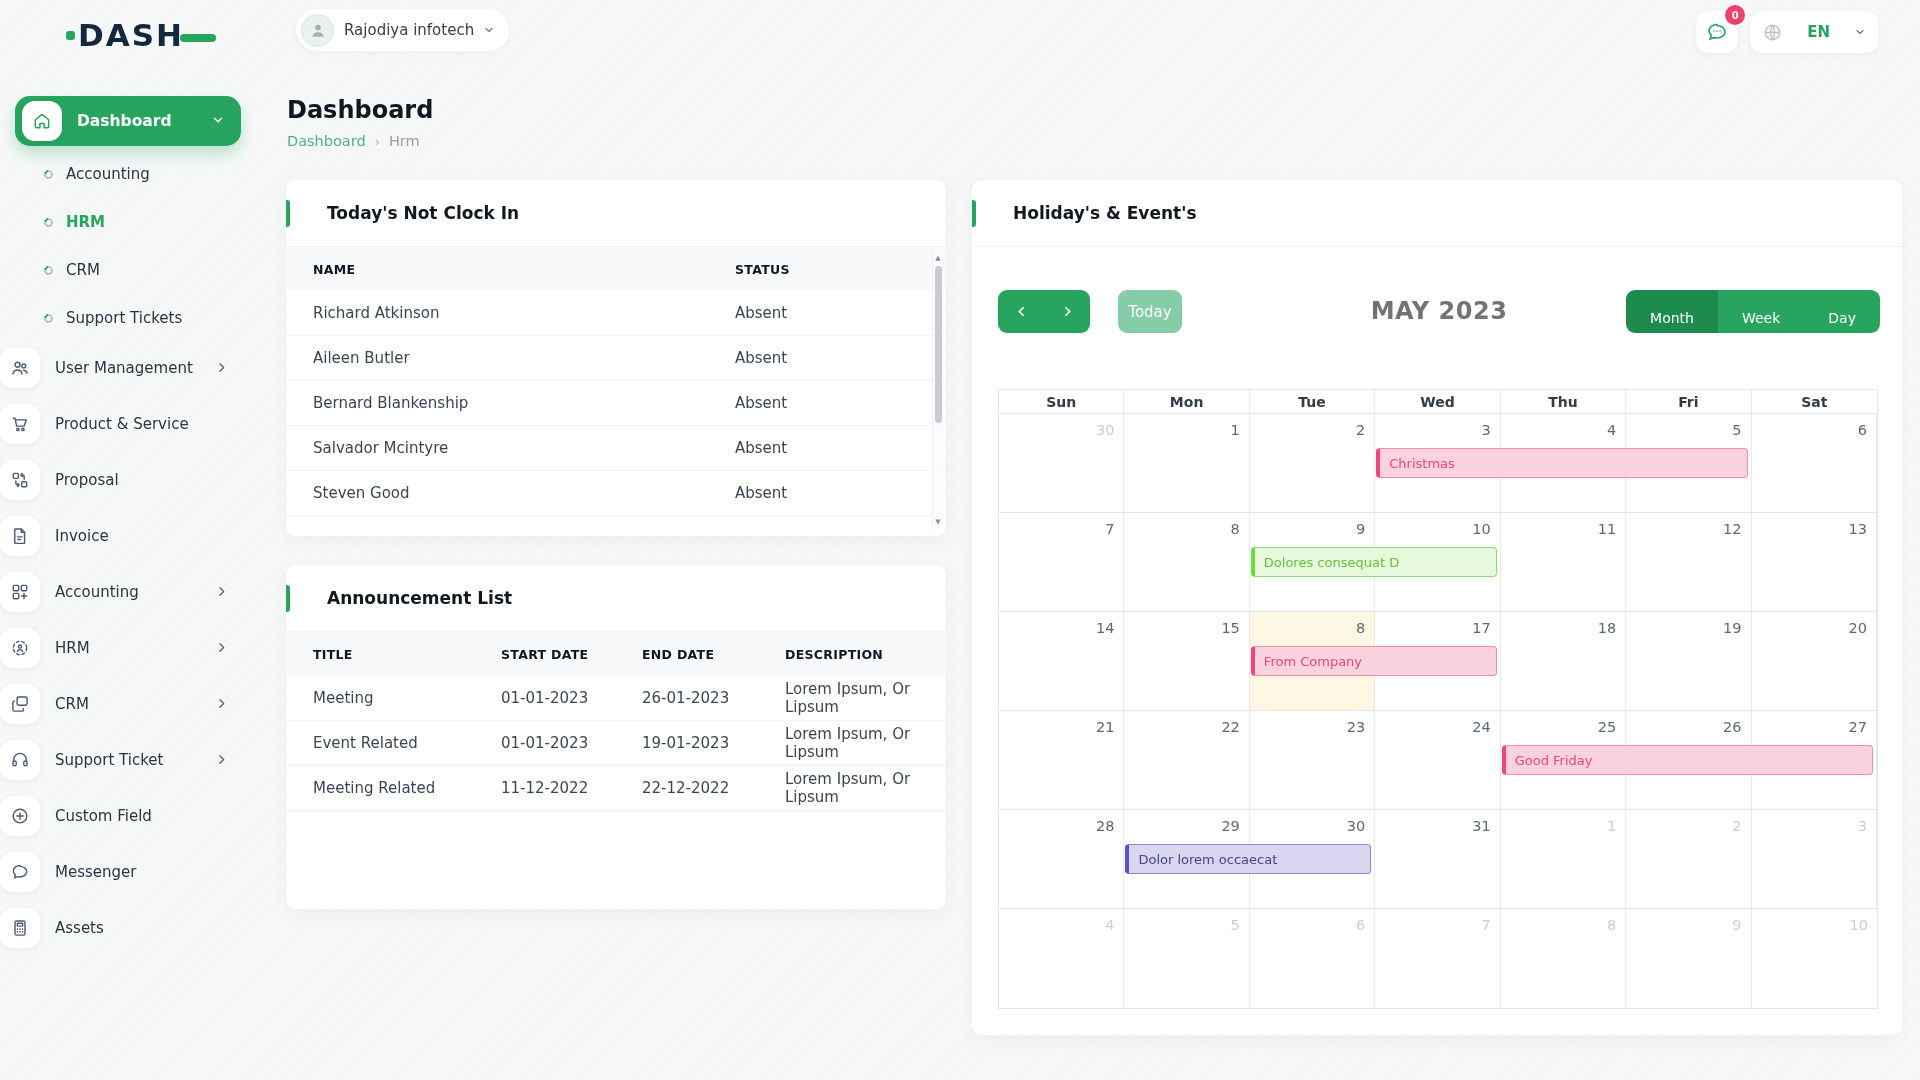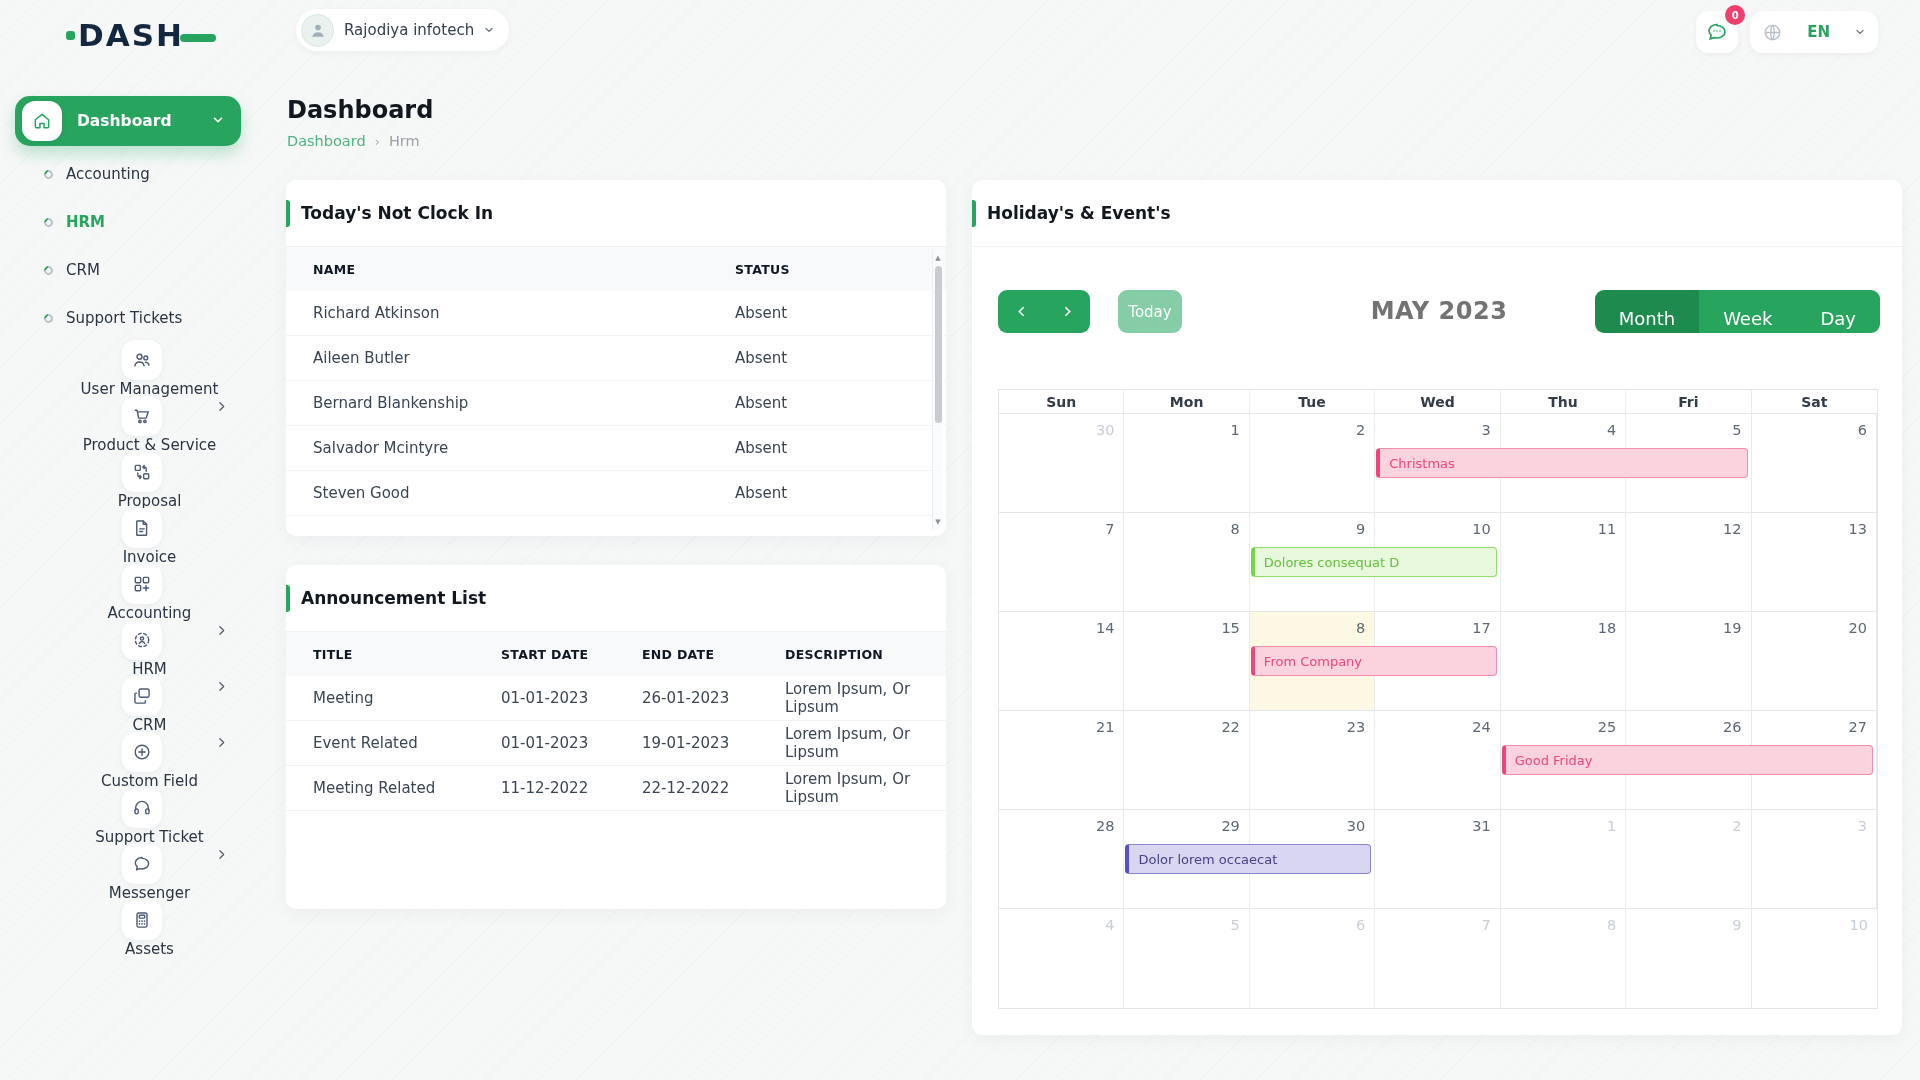--- a/index.html
+++ b/index.html
@@ -46,32 +46,32 @@
   .side-active .chev{ margin-left:auto; margin-right:16px; color:#fff; }
   .icon-box{ width:40px; height:40px; border-radius:13px; background:#fff; color:#4c5a74;
     display:flex; align-items:center; justify-content:center; box-shadow:0 2px 6px rgba(30,40,60,.06); flex:0 0 40px; }
   .sub-list{ position:absolute; left:0; top:66px; width:262px; }
   .sub-item{ height:48px; display:flex; align-items:center; padding-left:44px; cursor:pointer; }
   .bullet{ width:9px; height:9px; border-radius:50%; border:2px solid #b7bfca;
     border-top-color:var(--accent); transform:rotate(-45deg); margin-right:13px; flex:0 0 9px; }
   .sub-item .lbl{ font-size:15px; color:#2b3442; }
   .sub-item.active .lbl{ color:var(--accent); font-weight:700; }
   .item-list{ position:absolute; left:0; top:256px; width:262px; }
-  .side-item{ height:56px; display:flex; align-items:center; padding-left:22px; cursor:pointer;flex-direction:column; }
+  .side-item{ height:56px; display:flex; align-items:center; cursor:pointer; }
   .side-item .lbl{ font-size:15px; color:#2b3442; margin-left:15px; }
   .side-item .chev{ margin-left:auto; margin-right:34px; color:#56606c; }
   
   .page-title{ position:absolute; left:287px; top:96px; font-size:24px; font-weight:700; color:#12181f; }
   .breadcrumb{ position:absolute; left:287px; top:133px; font-size:14.5px; display:flex; align-items:center; gap:9px; }
   .breadcrumb .root{ color:#4db380; cursor:pointer; }
   .breadcrumb .sep{ color:#aab2bb; font-size:13px; }
   .breadcrumb .cur{ color:#9aa1ab; }
   
   .card{ position:absolute; background:#fff; border-radius:10px; box-shadow:0 5px 16px rgba(35,46,60,.05); }
-  .card-head{ position:relative; height:67px; display:flex; align-items:center; padding-left:15px;
+  .card-head{ position:relative; height:67px; display:flex; align-items:center; padding-left:41px;
     border-bottom:1px solid #f0f1f3; }
   .card-head::before{ content:""; position:absolute; left:0; top:20px; width:4px; height:27px;
     background:var(--accent); border-radius:0 3px 3px 0; }
   .card-title{ font-size:17px; font-weight:700; color:#12181f; }
   #card-clockin{ left:286px; top:180px; width:660px; height:356px; }
   #card-announce{ left:286px; top:565px; width:660px; height:344px; }
   #card-calendar{ left:972px; top:180px; width:930px; height:855px; }
   
   .t-head{ display:grid; align-items:center; height:44px; background:#f8f9fb;
     font-size:12.5px; font-weight:700; color:#101826; letter-spacing:.3px; }
@@ -91,21 +91,21 @@
   .cal-toolbar{ position:absolute; left:26px; right:22px; top:110px; height:43px; }
   .nav-group{ position:absolute; left:0; top:0; width:92px; height:43px; background:var(--accent);
     border-radius:9px; display:flex; }
   .nav-btn{ flex:1; display:flex; align-items:center; justify-content:center; color:#fff; cursor:pointer; }
   .today-btn{ position:absolute; left:120px; top:0; width:64px; height:43px; background:#85cda6;
     border:none; border-radius:9px; color:#fff; font-size:15px; font-family:inherit; cursor:default; }
   .cal-month-title{ position:absolute; left:0; right:0; top:7px; text-align:center;
     font-size:24px; font-weight:800; color:#737373; letter-spacing:.5px; }
   .view-group{ position:absolute; right:0; top:0; height:43px; display:flex; border-radius:9px; overflow:hidden; }
   .view-btn{ height:56px; padding:13px 24px; background:var(--accent); border:none; color:#fff;
-    font-size:18px; font-family:inherit; cursor:pointer; }
+    font-size:14px; font-family:inherit; cursor:pointer; }
   .view-btn.active{ background:var(--accent-dark); }
   .cal-grid{ position:absolute; left:26px; top:209px; width:880px; border:1px solid #e3e6ea; }
   .cal-dayhead{ display:grid; grid-template-columns:repeat(7,1fr); height:24px;
     border-bottom:1px solid #e3e6ea; }
   .cal-dayhead .dh{ display:flex; align-items:center; justify-content:center; font-size:14px;
     font-weight:700; color:#333c47; border-right:1px solid #e8eaee; }
   .cal-dayhead .dh:last-child{ border-right:none; }
   .cal-week{ position:relative; display:grid; grid-template-columns:repeat(7,1fr); height:99px;
     border-bottom:1px solid #e3e6ea; }
   .cal-week:last-child{ border-bottom:none; }
@@ -278,38 +278,38 @@
             </svg>
           </span>
           <span class="lbl">CRM</span>
           <span class="chev"><svg width="13" height="13" viewBox="0 0 24 24" fill="none" stroke="currentColor" stroke-width="2.4" stroke-linecap="round" stroke-linejoin="round">
               <path d="m9 5 7 7-7 7"></path>
             </svg></span>
         </div>
         <div class="side-item">
           <span class="icon-box">
             <svg width="20" height="20" viewBox="0 0 24 24" fill="none" stroke="currentColor" stroke-width="1.7" stroke-linecap="round" stroke-linejoin="round">
-              <circle cx="12" cy="12" r="8.2"></circle>
-              <path d="M12 8.2v7.6M8.2 12h7.6"></path>
-            </svg>
-          </span>
-          <span class="lbl">Custom Field</span>
-        </div>
-        <div class="side-item">
-          <span class="icon-box">
-            <svg width="20" height="20" viewBox="0 0 24 24" fill="none" stroke="currentColor" stroke-width="1.7" stroke-linecap="round" stroke-linejoin="round">
               <path d="M4.5 14.5v-3a7.5 7.5 0 0 1 15 0v3"></path>
               <rect x="3.5" y="13" width="4" height="6" rx="2"></rect>
               <rect x="16.5" y="13" width="4" height="6" rx="2"></rect>
             </svg>
           </span>
           <span class="lbl">Support Ticket</span>
           <span class="chev"><svg width="13" height="13" viewBox="0 0 24 24" fill="none" stroke="currentColor" stroke-width="2.4" stroke-linecap="round" stroke-linejoin="round">
               <path d="m9 5 7 7-7 7"></path>
             </svg></span>
+        </div>
+        <div class="side-item">
+          <span class="icon-box">
+            <svg width="20" height="20" viewBox="0 0 24 24" fill="none" stroke="currentColor" stroke-width="1.7" stroke-linecap="round" stroke-linejoin="round">
+              <circle cx="12" cy="12" r="8.2"></circle>
+              <path d="M12 8.2v7.6M8.2 12h7.6"></path>
+            </svg>
+          </span>
+          <span class="lbl">Custom Field</span>
         </div>
         <div class="side-item">
           <span class="icon-box">
             <svg width="20" height="20" viewBox="0 0 24 24" fill="none" stroke="currentColor" stroke-width="1.7" stroke-linecap="round" stroke-linejoin="round">
               <path d="M12 4.2c-4.4 0-8 2.9-8 6.5 0 1.8.9 3.4 2.3 4.5L5.5 19l3.6-1.5c.9.3 1.9.4 2.9.4 4.4 0 8-2.9 8-6.4s-3.6-6.3-8-6.3z"></path>
             </svg>
           </span>
           <span class="lbl">Messenger</span>
         </div>
         <div class="side-item">

